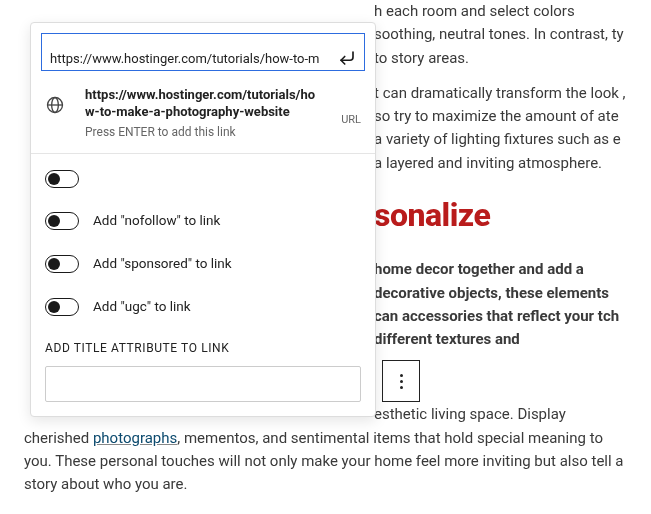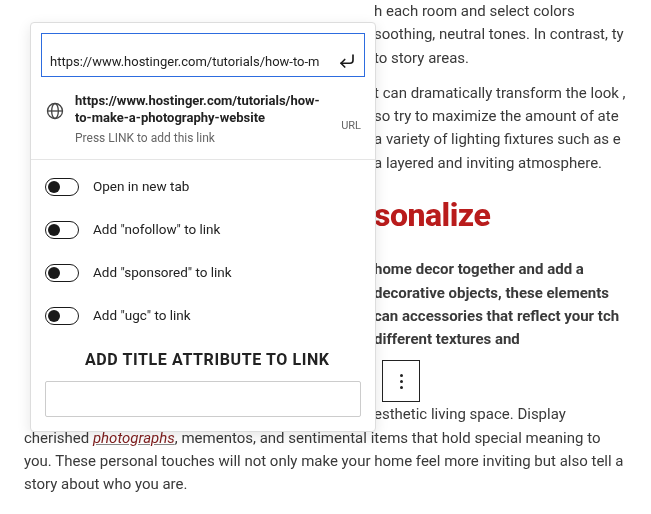--- a/index.html
+++ b/index.html
@@ -20,24 +20,23 @@
   }
   .content p { margin-bottom: 12px; }
   .content h2 {
     font-size: 32px;
     font-weight: 800;
     color: #b91c1c;
     margin: 16px 0 18px 0;
     letter-spacing: -0.5px;
   }
   .content a {
-    color: #7f1d1d;
+    color: #0c4a6e;
     text-decoration: underline;
     text-decoration-color: #888;
-    font-style: italic;
   }
   .popup {
     position: absolute;
     top: 22px;
     left: 30px;
     width: 346px;
     background: #fff;
     border: 1px solid #ddd;
     border-radius: 4px;
     box-shadow: 0 4px 14px rgba(0,0,0,0.10);
@@ -47,40 +46,40 @@
     padding: 10px 10px;
     display: flex;
     align-items: center;
   }
   .url-input-wrap {
     flex: 1;
     border: 1.5px solid #2d6cdf;
     display: flex;
     align-items: center;
     padding: 12px 6px 0 8px;
-    height: 44px;
+    height: 38px;
   }
   .url-input {
     flex: 1;
     border: none;
     outline: none;
     font-size: 13px;
     color: #222;
     font-family: inherit;
   }
   .enter-icon {
     width: 22px; height: 22px;
     display: flex; align-items: center; justify-content: center;
     color: #1a1a1a;
   }
   .suggest {
     padding: 6px 14px 12px 14px;
     display: flex;
     align-items: flex-start;
-    gap: 10px;
+    gap: 20px;
   }
   .globe {
     width: 20px; height: 20px;
     margin-top: 8px;
     flex-shrink: 0;
   }
   .suggest-body { flex: 1; }
   .suggest-url {
     font-size: 13px;
     font-weight: 700;
@@ -121,26 +120,25 @@
   .toggle::after {
     content: "";
     position: absolute;
     left: 2px; top: 50%;
     transform: translateY(-50%);
     width: 12px; height: 12px;
     background: #1a1a1a;
     border-radius: 50%;
   }
   .attr-label {
-    font-size: 16px;
+    font-size: 12px;
     letter-spacing: 0.6px;
     color: #222;
-    font-weight: 700;
+    font-weight: 400;
     margin-bottom: 8px;
-    margin-left: 40px;
   }
   .attr-input {
     width: 100%;
     height: 36px;
     border: 1px solid #ccc;
     border-radius: 2px;
     padding: 0 8px;
     font-size: 13px;
     font-family: inherit;
     outline: none;
@@ -206,31 +204,30 @@
   <div class="suggest">
     <span class="globe">
       <svg width="20" height="20" viewBox="0 0 24 24" fill="none" stroke="#444" stroke-width="1.6">
         <circle cx="12" cy="12" r="9"></circle>
         <ellipse cx="12" cy="12" rx="4" ry="9"></ellipse>
         <line x1="3" y1="12" x2="21" y2="12"></line>
       </svg>
     </span>
     <div class="suggest-body">
       <div class="suggest-url">https://www.hostinger.com/tutorials/how-to-make-a-photography-website</div>
-      <div class="suggest-hint">Press LINK to add this link</div>
+      <div class="suggest-hint">Press ENTER to add this link</div>
     </div>
     <div class="suggest-tag">URL</div>
   </div>
 
   <div class="divider"></div>
 
   <div class="opts">
     <div class="opt-row">
       <div class="toggle"></div>
-      <span>Open in new tab</span>
     </div>
     <div class="opt-row">
       <div class="toggle"></div>
       <span>Add "nofollow" to link</span>
     </div>
     <div class="opt-row">
       <div class="toggle"></div>
       <span>Add "sponsored" to link</span>
     </div>
     <div class="opt-row">

